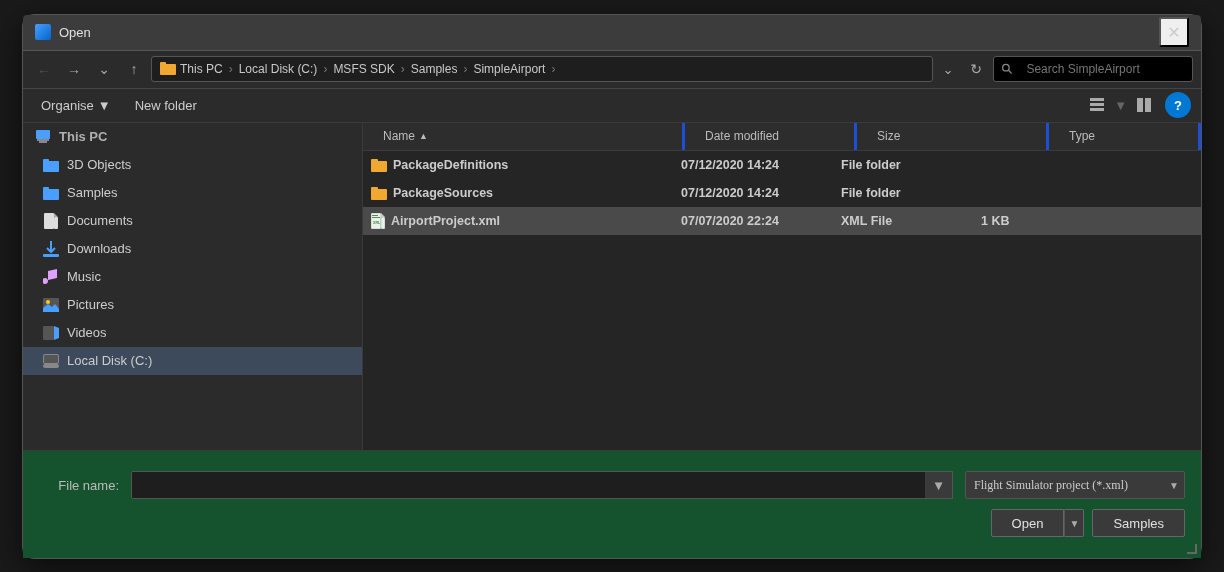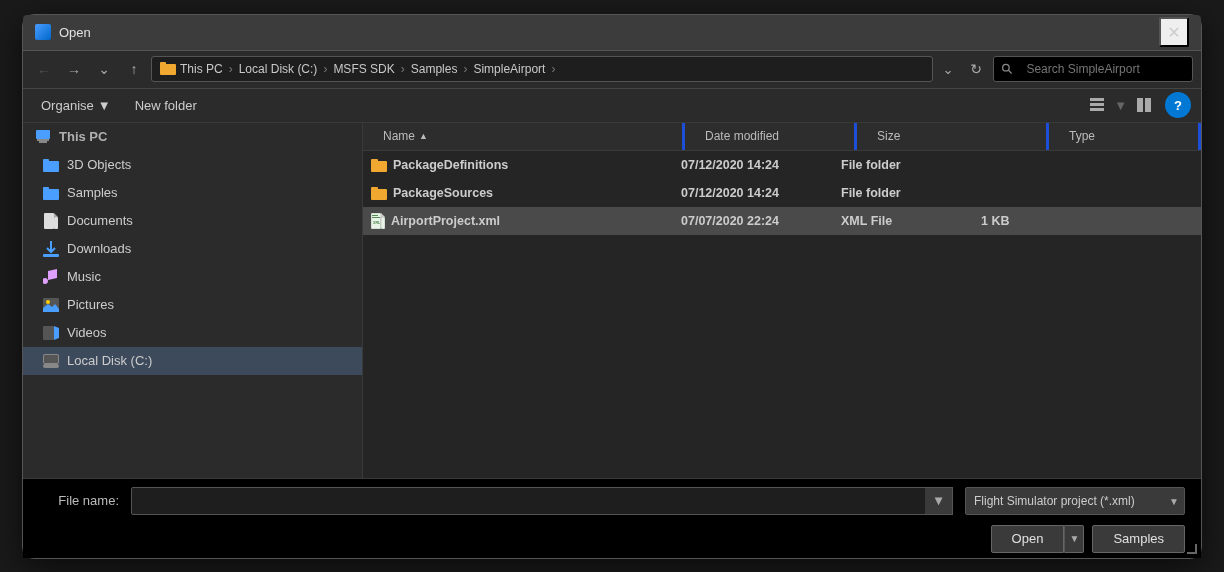--- a/index.html
+++ b/index.html
@@ -328,26 +328,26 @@
       overflow: hidden;
       white-space: nowrap;
     }
     .file-cell-name { width: 310px; }
     .file-cell-date { width: 160px; }
     .file-cell-type { width: 140px; }
     .file-cell-size { flex: 1; }
 
     
     .bottom-area {
-      height: 80px;
-      background: #000000;
+      height: 108px;
+      background: #14532d;
       border-top: 1px solid #3a3a3a;
       display: flex;
       flex-direction: column;
-      justify-content: flex-start;
+      justify-content: center;
       padding: 8px 16px;
       gap: 10px;
       flex-shrink: 0;
     }
     .filename-row {
       display: flex;
       align-items: center;
       gap: 12px;
     }
     .filename-label {
@@ -398,20 +398,21 @@
       border-radius: 2px;
       color: #ccc;
       font-size: 12px;
       padding: 0 8px;
       outline: none;
       cursor: pointer;
       appearance: none;
       -webkit-appearance: none;
       padding-right: 24px;
       position: relative;
+      font-family: Liberation Serif, serif;
     }
     .filetype-select-wrapper {
       position: relative;
     }
     .filetype-select-arrow {
       position: absolute;
       right: 6px;
       top: 50%;
       transform: translateY(-50%);
       color: #aaa;

